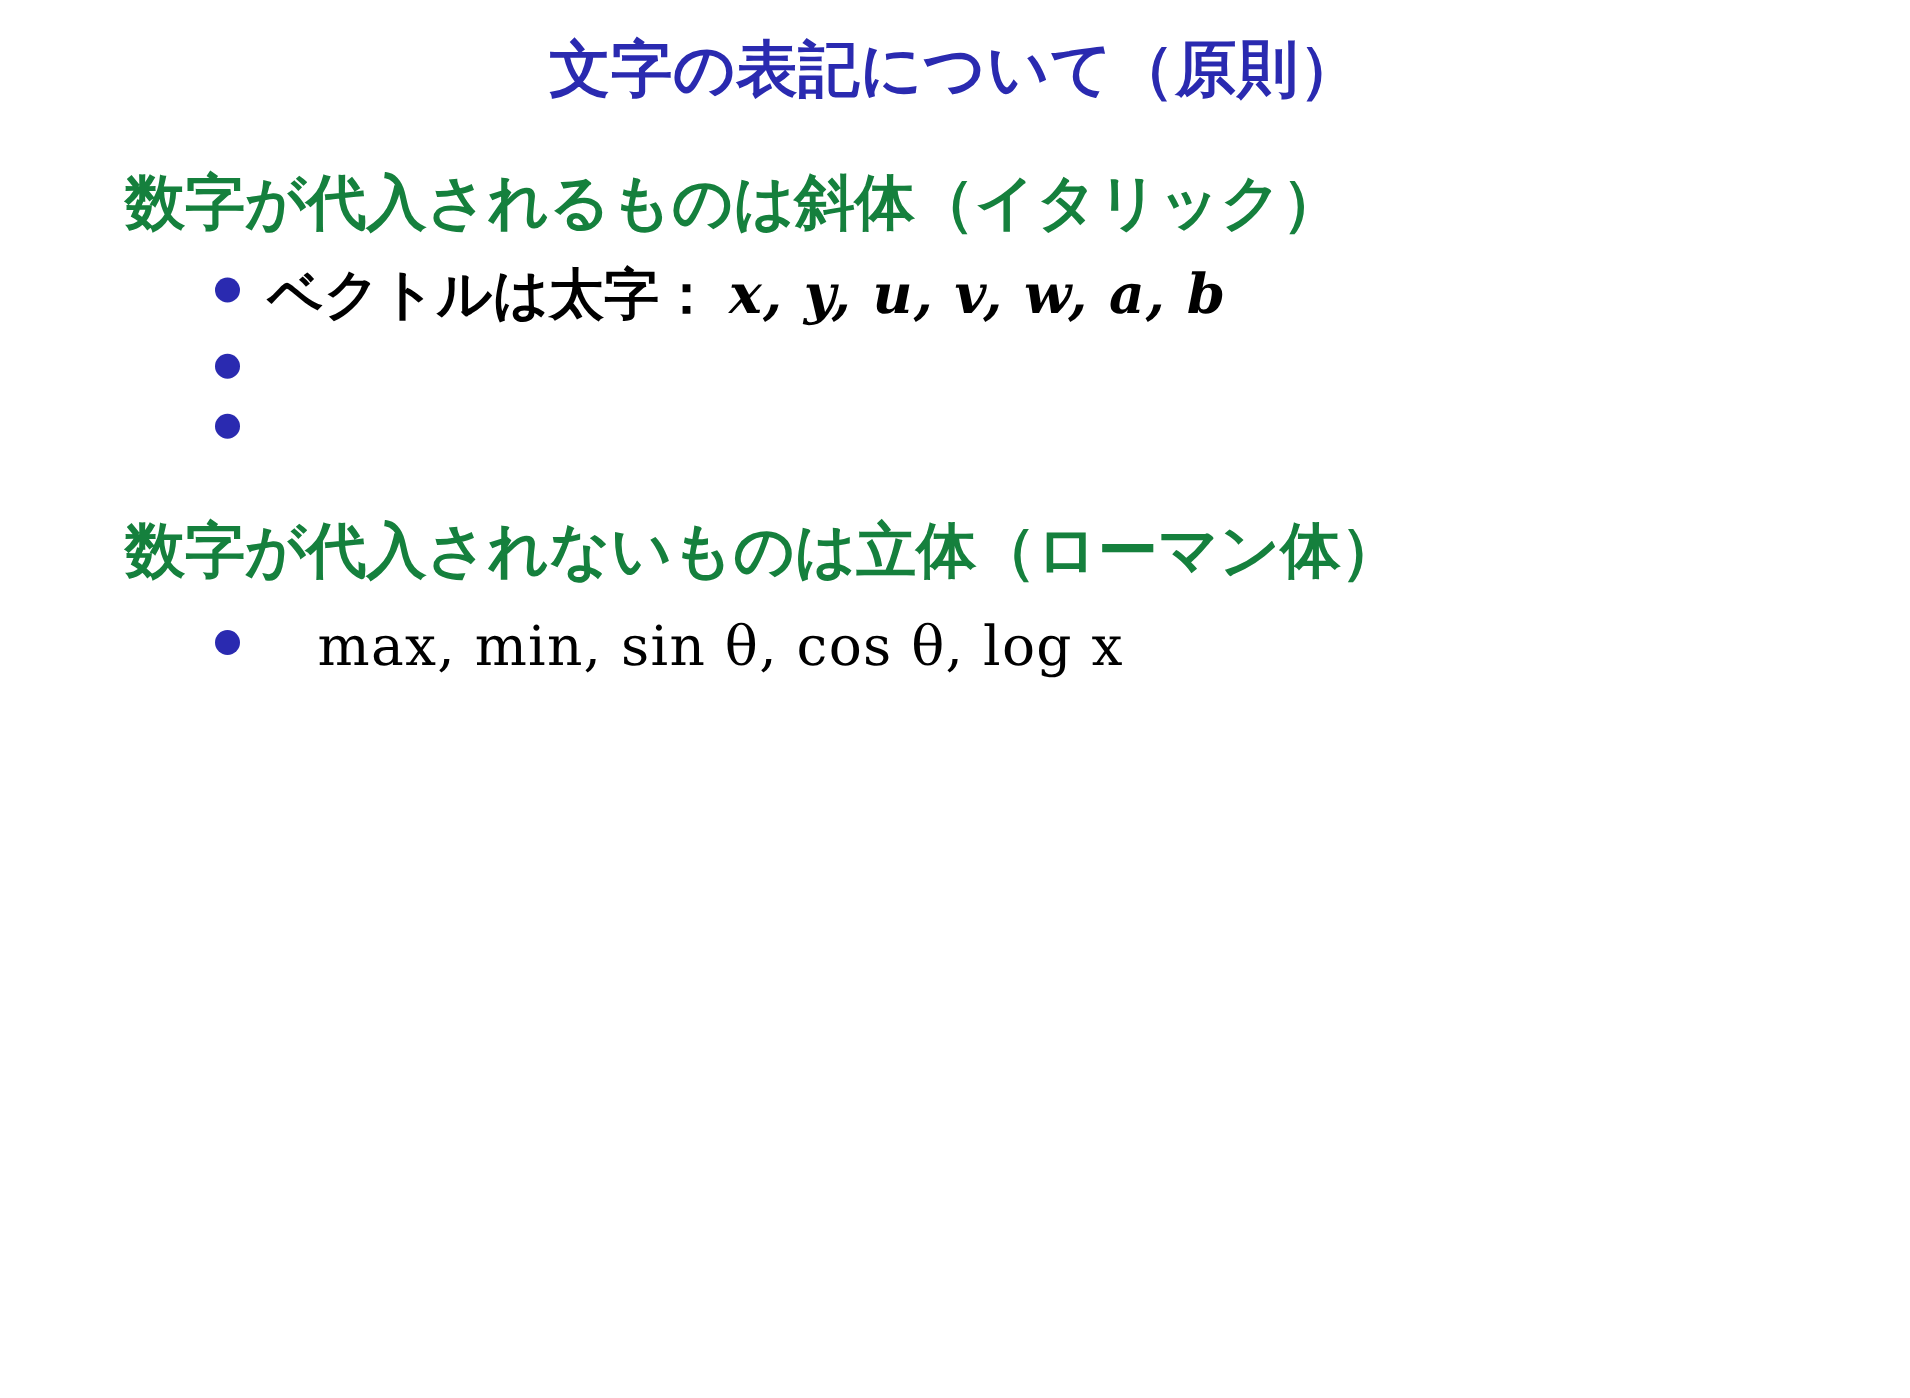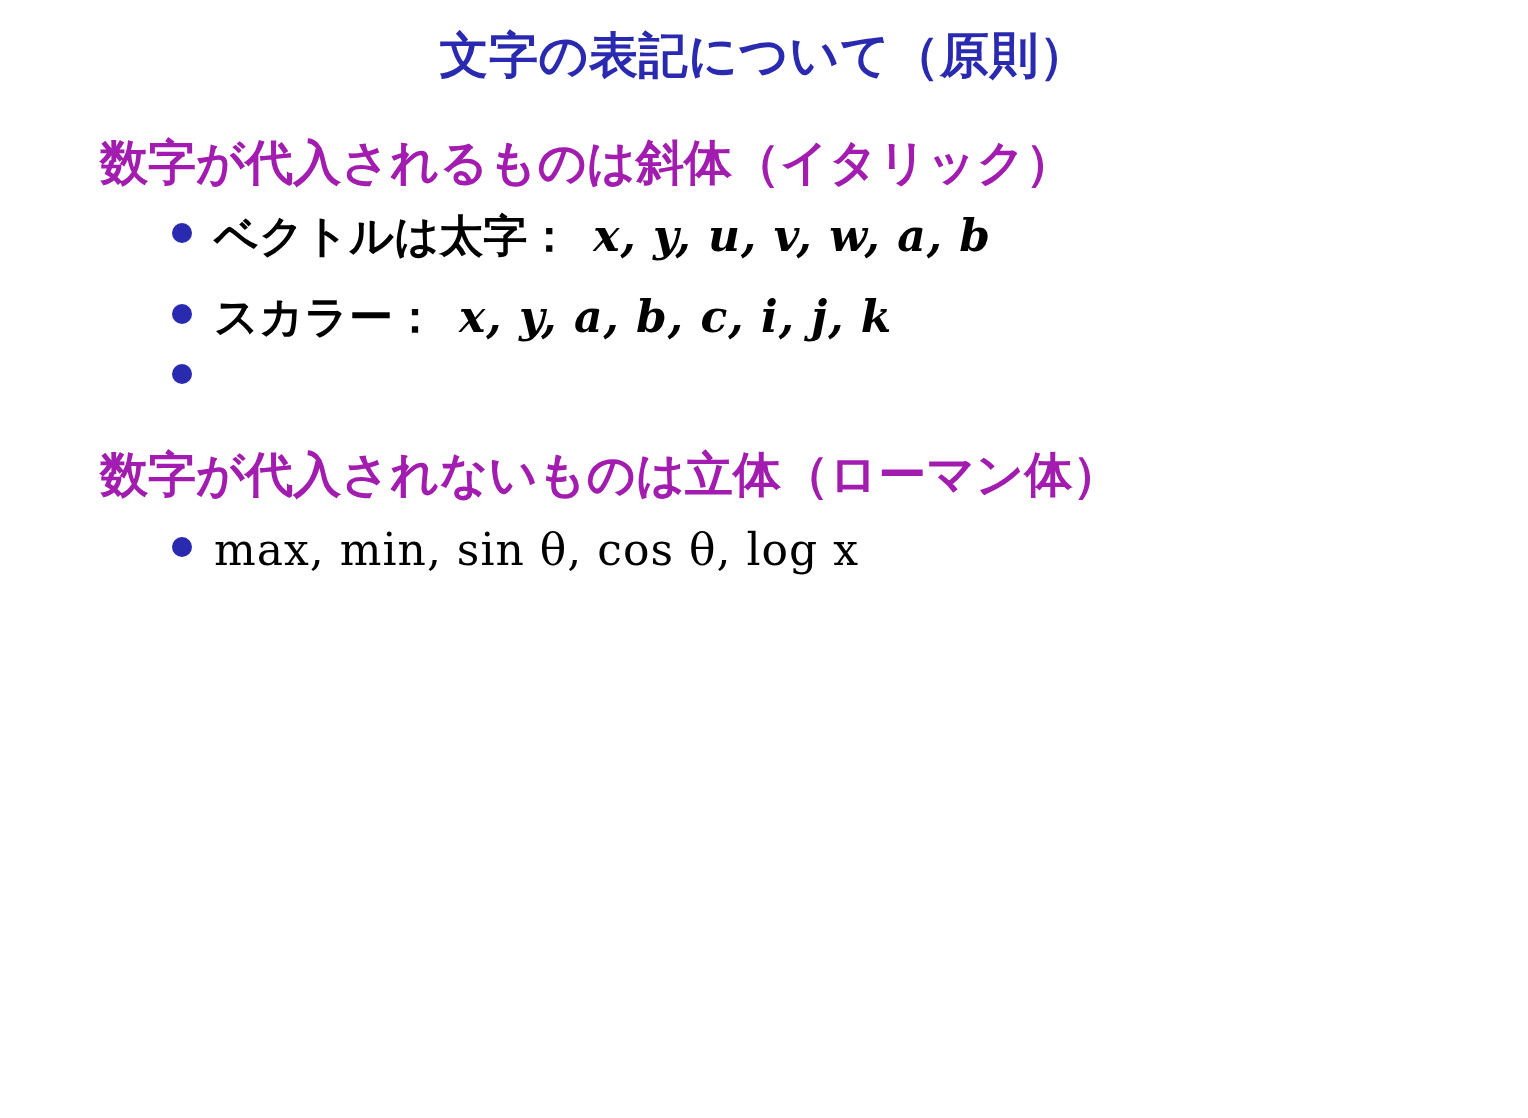--- a/index.html
+++ b/index.html
@@ -34,21 +34,21 @@
   .body {
     margin-top: 48px;
     padding: 0 60px 0 100px;
   }
   .section-head {
     font-weight: bold;
     font-size: 48px;
     line-height: 1.25;
     margin: 0 0 18px 0;
     font-family: "DejaVu Sans", "Liberation Sans", sans-serif;
-    color: #a21caf;
+    color: #15803d;
   }
   .section-head.second {
     margin-top: 52px;
   }
   ul.bullets {
     list-style: none;
     margin: 0;
     padding: 0 0 0 72px;
   }
   ul.bullets li {
@@ -79,23 +79,24 @@
     font-style: italic;
     font-size: 44px;
     letter-spacing: 1px;
   }
   .math.bold {
     font-weight: bold;
     margin-top: 32px;
   }
   .math.upright {
     font-style: normal;
+    margin-left: 40px;
   }
   .lbl {
-    margin-right: 22px;
+    margin-right: 12px;
   }
   .roman-list .bullet-text {
     font-weight: normal;
     font-family: "DejaVu Serif", "Liberation Serif", serif;
     font-style: normal;
     font-size: 46px;
   }
 </style>
 </head>
 <body>
@@ -110,23 +111,20 @@
 
     <ul class="bullets">
       <li>
         <span class="bullet-dot" style="background: rgb(42, 42, 176);"></span>
         <span class="bullet-text">
           <span class="lbl">ベクトルは太字：</span><span class="math bold">x, y, u, v, w, a, b</span>
         </span>
       </li>
       <li>
         <span class="bullet-dot" style="background: rgb(42, 42, 176);"></span>
-        <span class="bullet-text">
-          <span class="lbl">スカラー：</span><span class="math">x, y, a, b, c, i, j, k</span>
-        </span>
       </li>
       <li>
         <span class="bullet-dot" style="background: rgb(42, 42, 176);"></span>
       </li>
     </ul>
 
     <div class="section-head second">数字が代入されないものは立体（ローマン体）</div>
 
     <ul class="bullets roman-list">
       <li>

